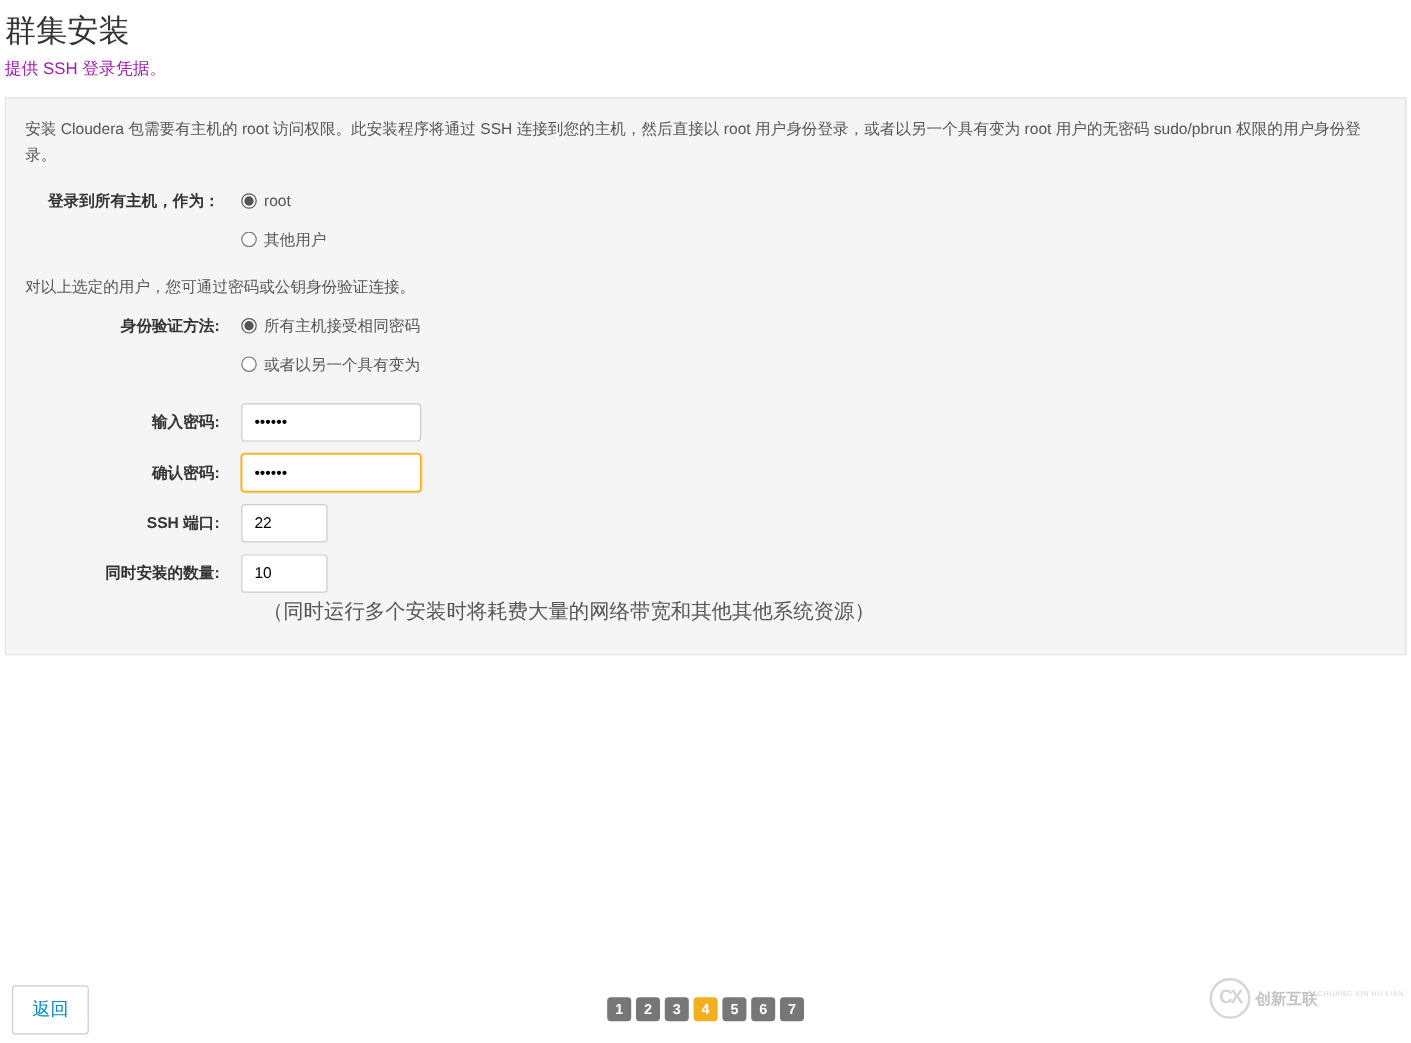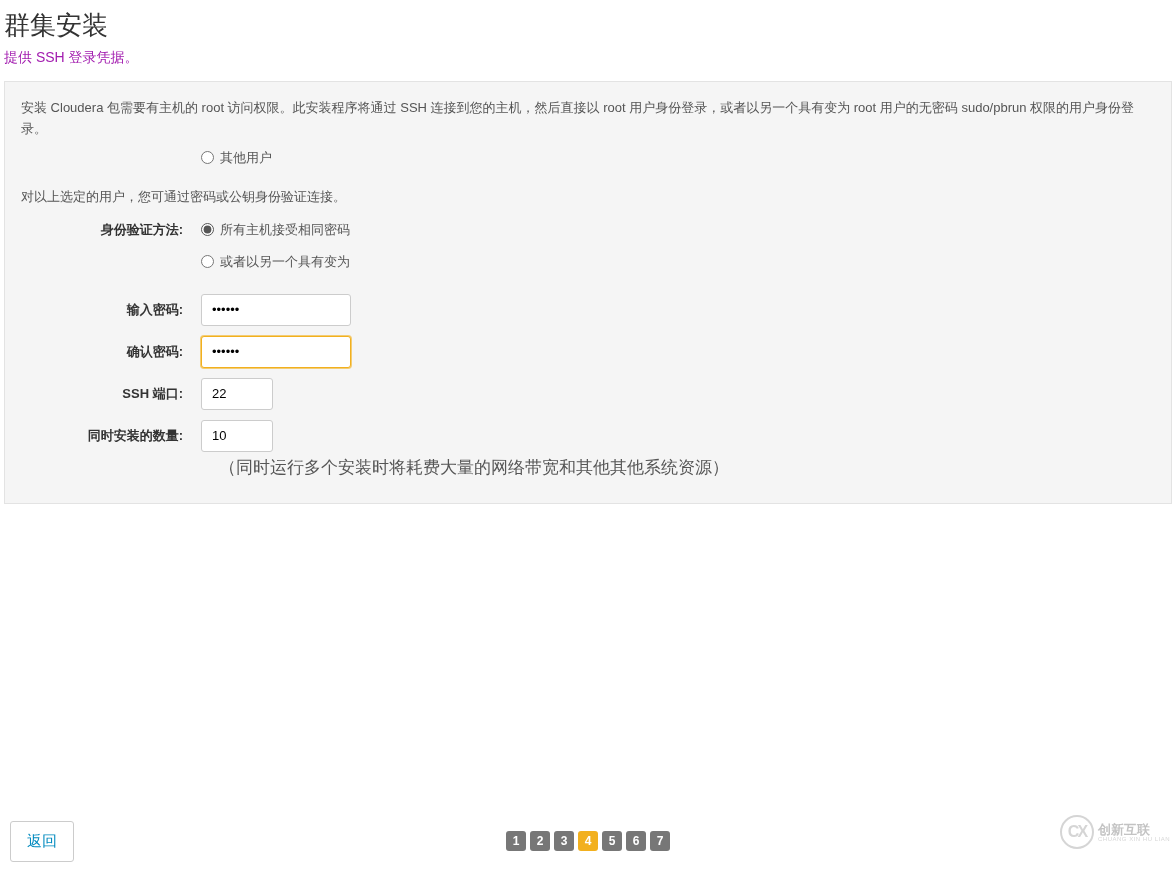--- a/index.html
+++ b/index.html
@@ -145,37 +145,44 @@
     display: flex;
     align-items: center;
     justify-content: center;
     font-weight: bold;
     font-size: 16px;
     color: #888;
     letter-spacing: -2px;
   }
   .watermark .wm-text {
     display: flex;
-    flex-direction: column;
+    flex-direction: row;
     line-height: 1;
   }
   .watermark .wm-big { font-size: 13px; font-weight: bold; }
   .watermark .wm-small { font-size: 6px; letter-spacing: 0.5px; color:#888;}
   .indent-field { padding-left: 198px; }
 </style>
 </head>
 <body>
 
 <div class="page-title">群集安装</div>
 <div class="subtitle">提供 SSH 登录凭据。</div>
 
 <div class="well">
 
   <div class="info-text">安装 Cloudera 包需要有主机的 root 访问权限。此安装程序将通过 SSH 连接到您的主机，然后直接以 root 用户身份登录，或者以另一个具有变为 root 用户的无密码 sudo/pbrun 权限的用户身份登录。</div>
 
+  <div class="form-row" style="margin-top:14px;">
+    <div class="form-label">登录到所有主机，作为：</div>
+    <div class="form-field">
+      <input type="radio" class="radio-native" name="loginas" checked="" style="">
+      <span>root</span>
+    </div>
+  </div>
   <div class="form-row">
     <div class="form-label"></div>
     <div class="form-field">
       <input type="radio" class="radio-native" name="loginas" style="">
       <span>其他用户</span>
     </div>
   </div>
 
   <div class="section-text">对以上选定的用户，您可通过密码或公钥身份验证连接。</div>
 

